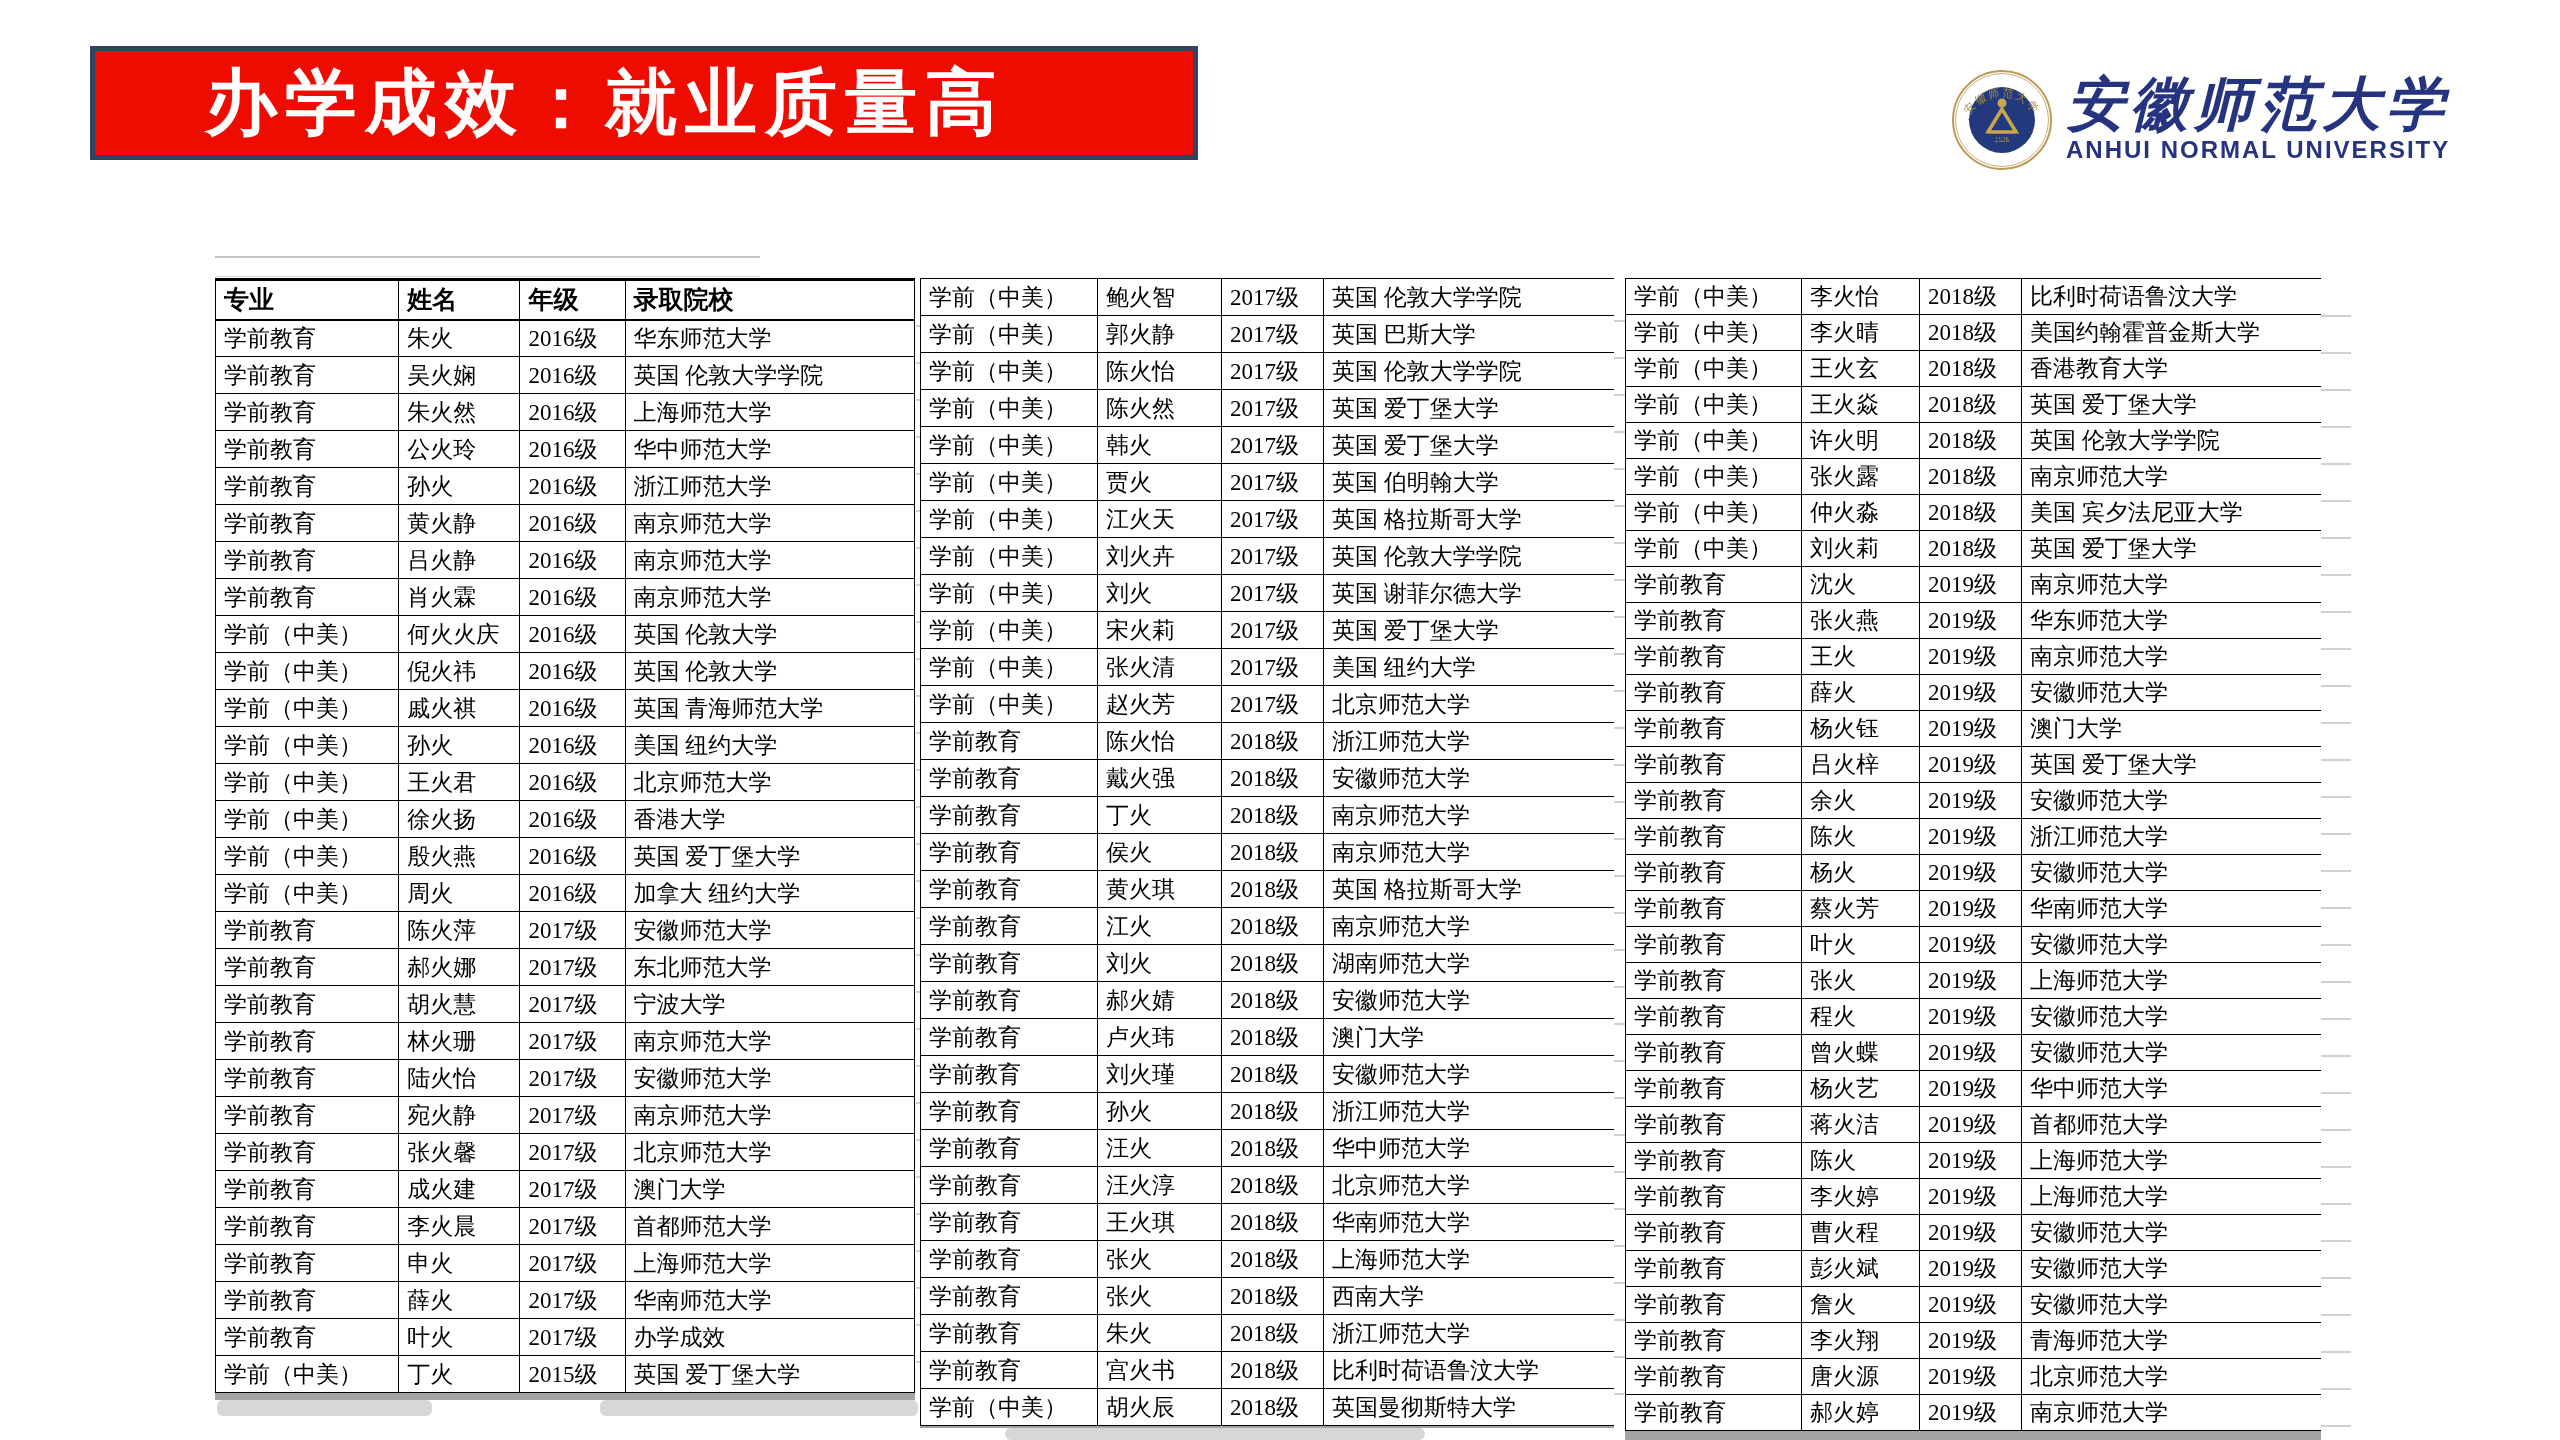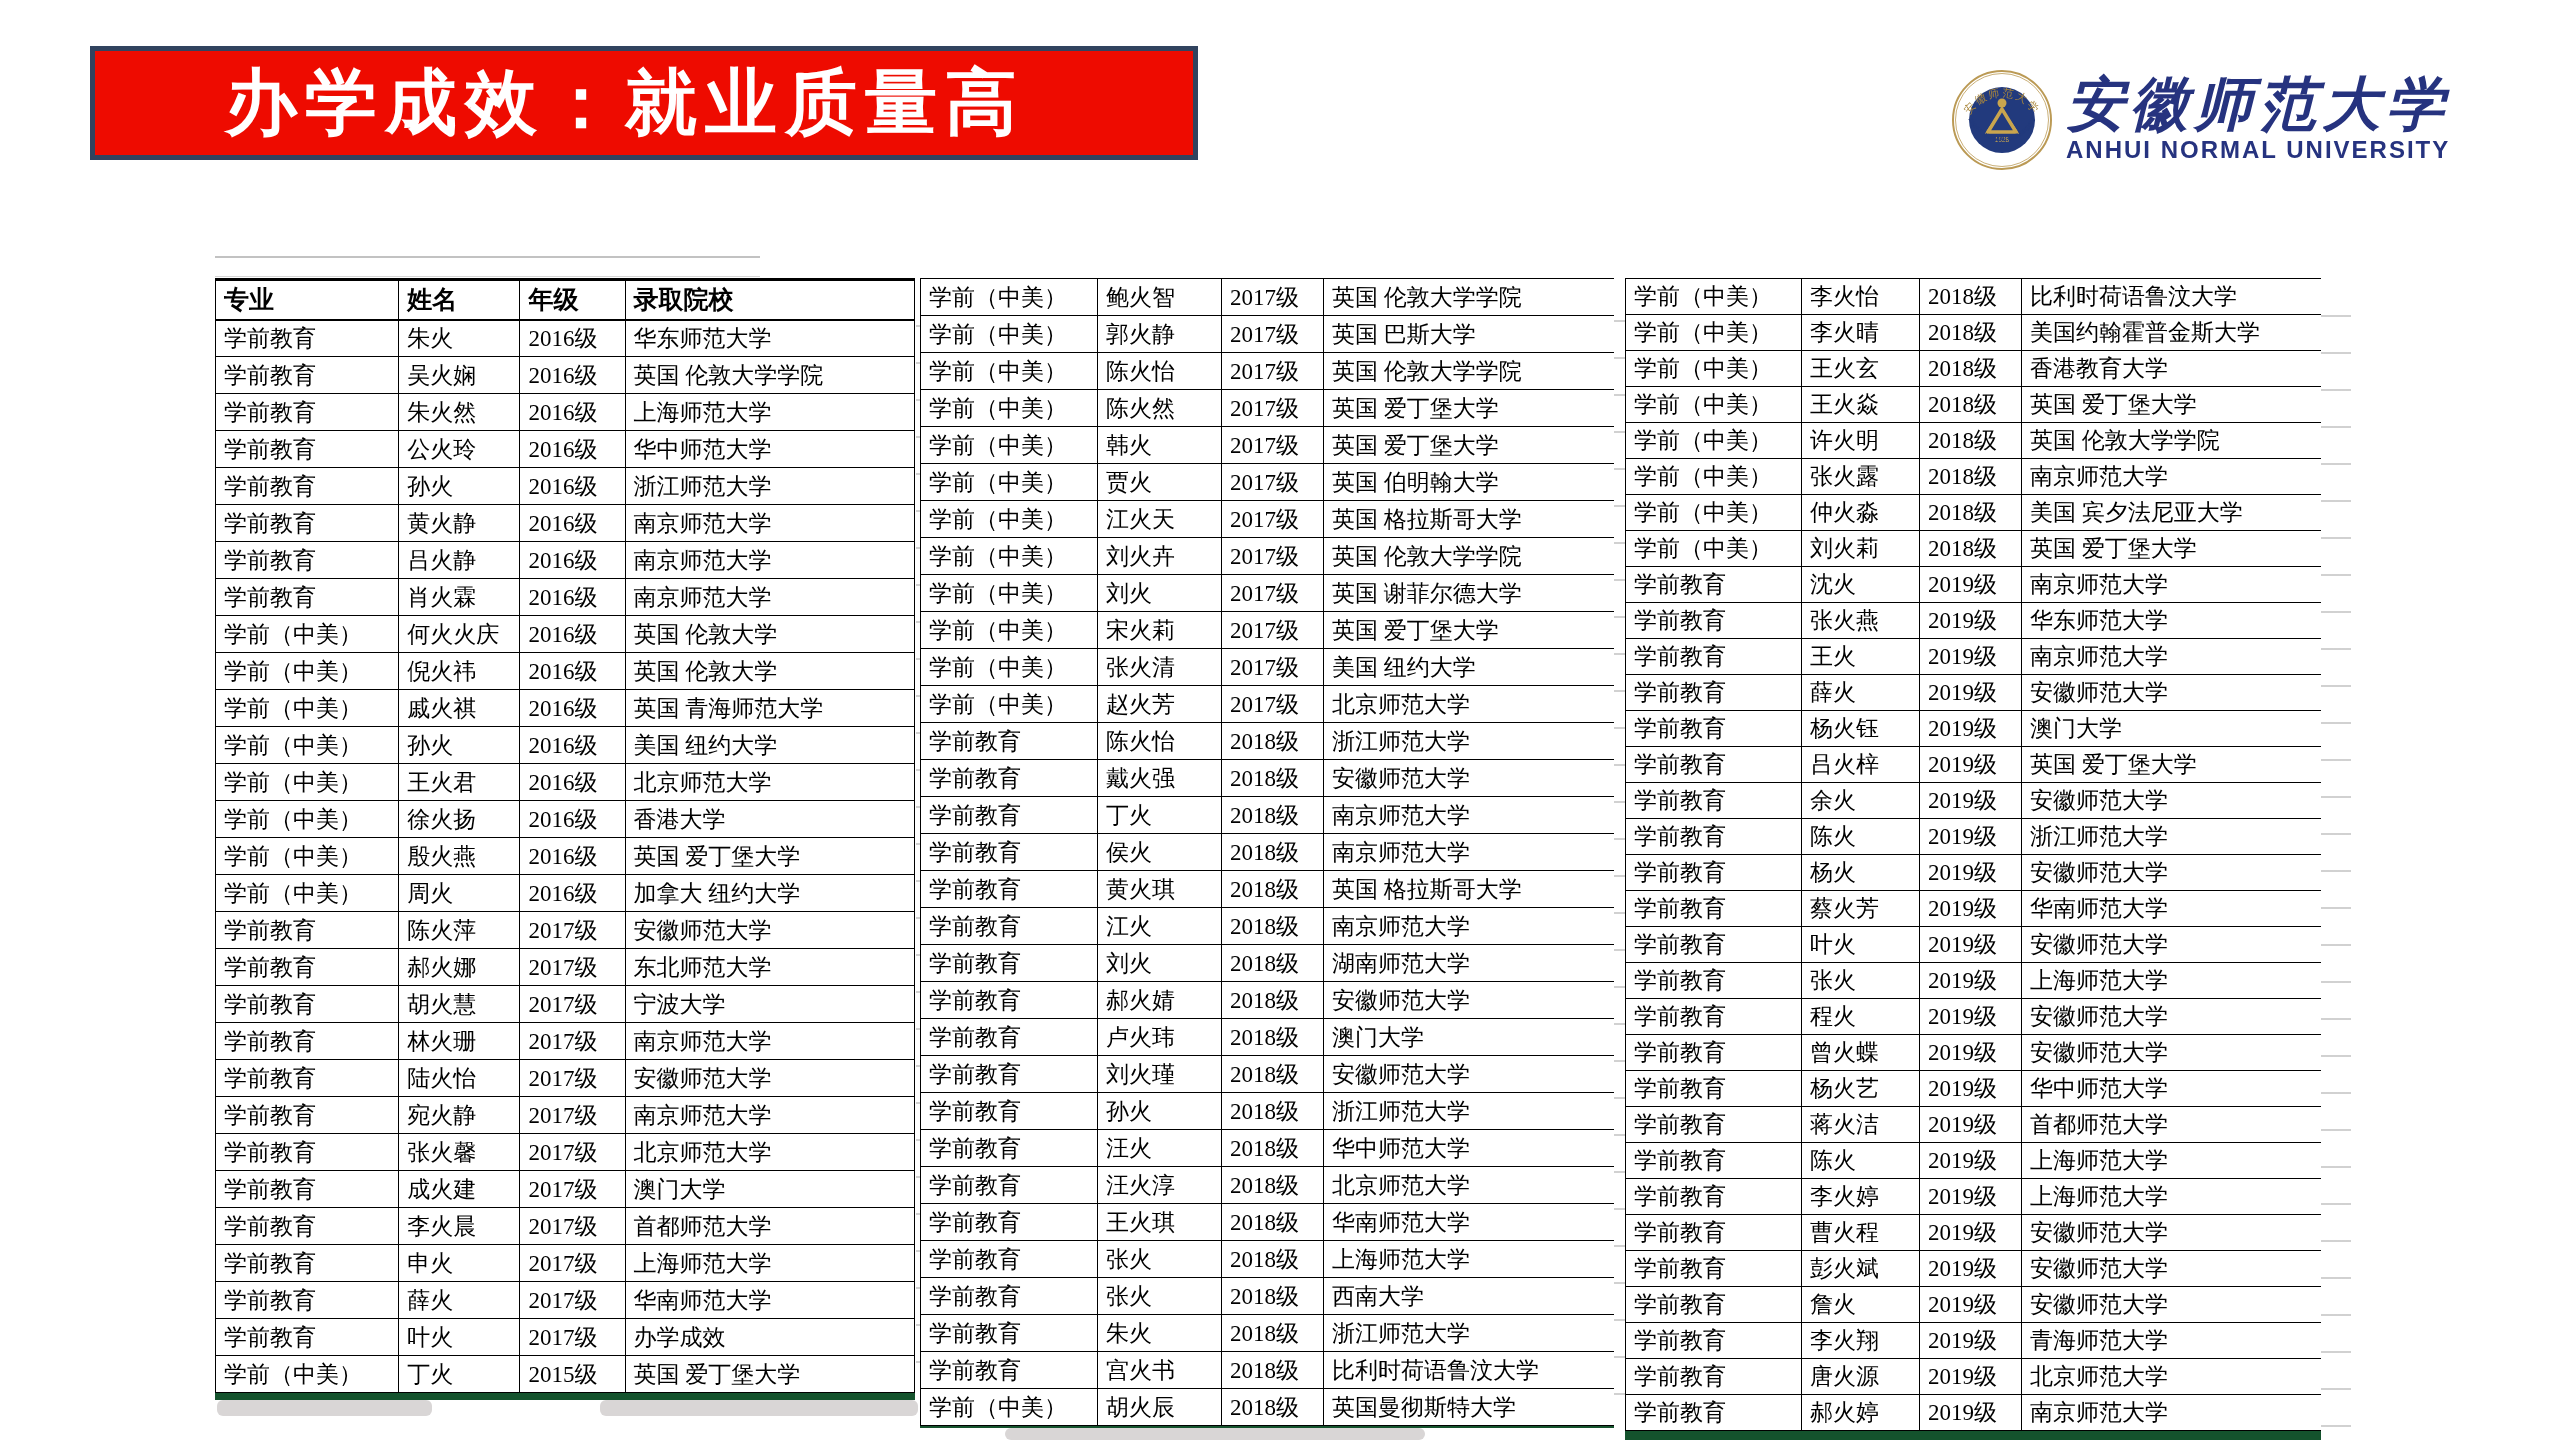--- a/index.html
+++ b/index.html
@@ -20,42 +20,41 @@
     display:flex;align-items:center;
     padding-left:110px;
   }
   .title-text{
     color:#ffffff;
     font-size:72px;
     font-weight:bold;
     letter-spacing:8px;
     white-space:nowrap;
     font-family:"Liberation Sans",sans-serif;
-    margin-left:20px;
   }
   
   .logo{
     position:absolute;left:1952px;top:70px;
     display:flex;align-items:center;
   }
   .seal{width:100px;height:100px;flex:0 0 auto;}
   .logo-names{margin-left:14px;display:flex;flex-direction:column;align-items:center;}
   .logo-cn{
     color:#26337f;font-size:58px;font-weight:bold;
     font-family:"Liberation Serif",serif;
     font-style:italic;letter-spacing:6px;white-space:nowrap;
     line-height:1.0;
   }
   .logo-en{
     color:#26337f;font-size:24px;font-weight:bold;
     letter-spacing:2px;white-space:nowrap;margin-top:2px;
     font-family:"Liberation Sans",sans-serif;
   }
   
-  .tbl-wrap{position:absolute;overflow:hidden;background:#14532d;}
+  .tbl-wrap{position:absolute;overflow:hidden;background:#a3a3a3;}
   table.tbl{
     border-collapse:collapse;table-layout:fixed;
     font-family:"Liberation Serif",serif;
     font-size:23px;color:#000;background:#fff;
     width:100%;
   }
   table.tbl td,table.tbl th{
     border:1px solid #000;
     padding:0 8px;
     overflow:hidden;white-space:nowrap;

